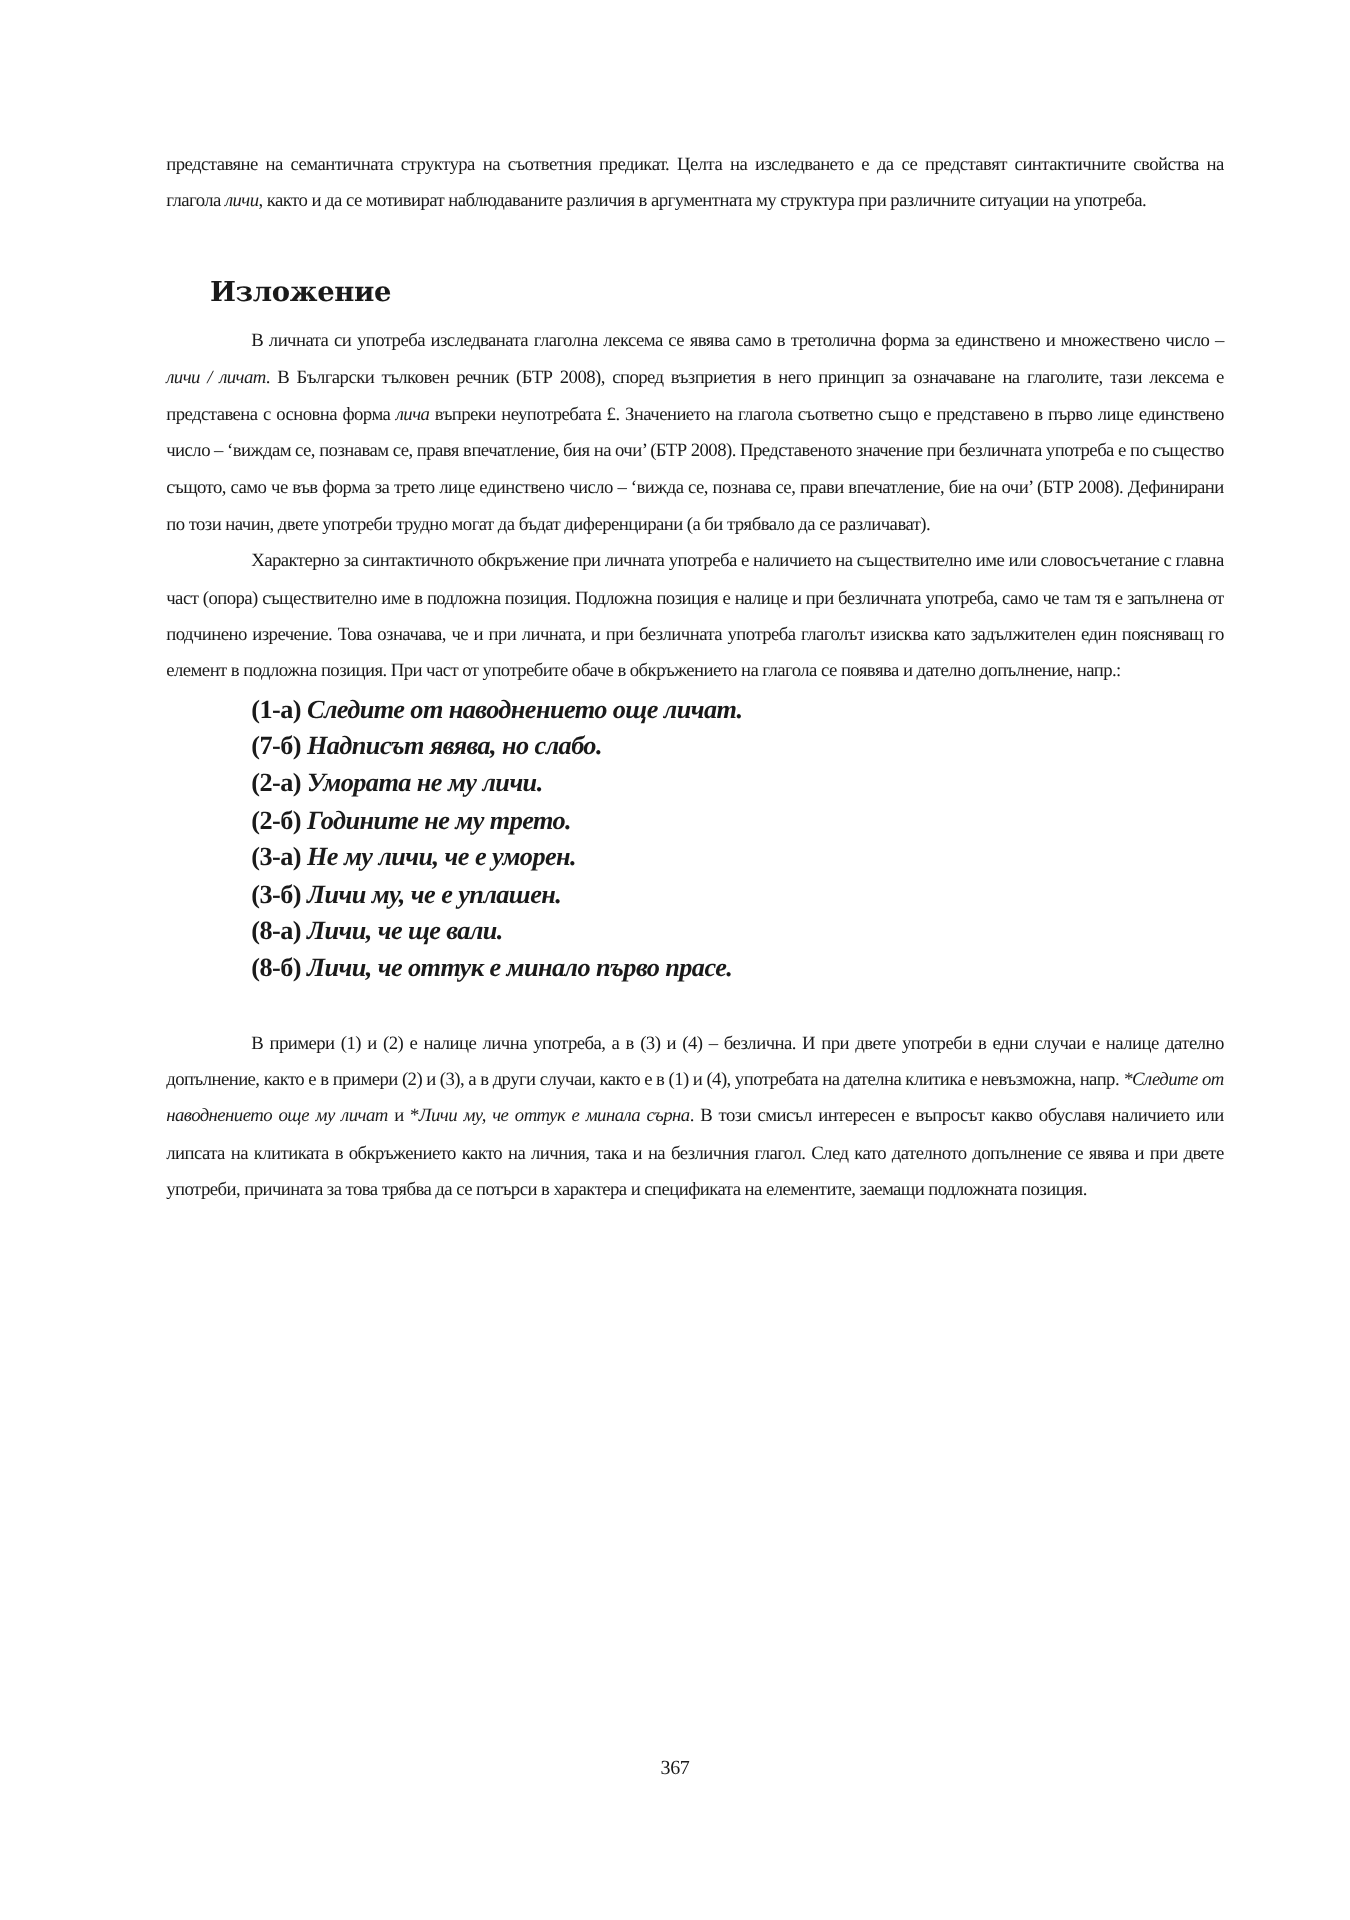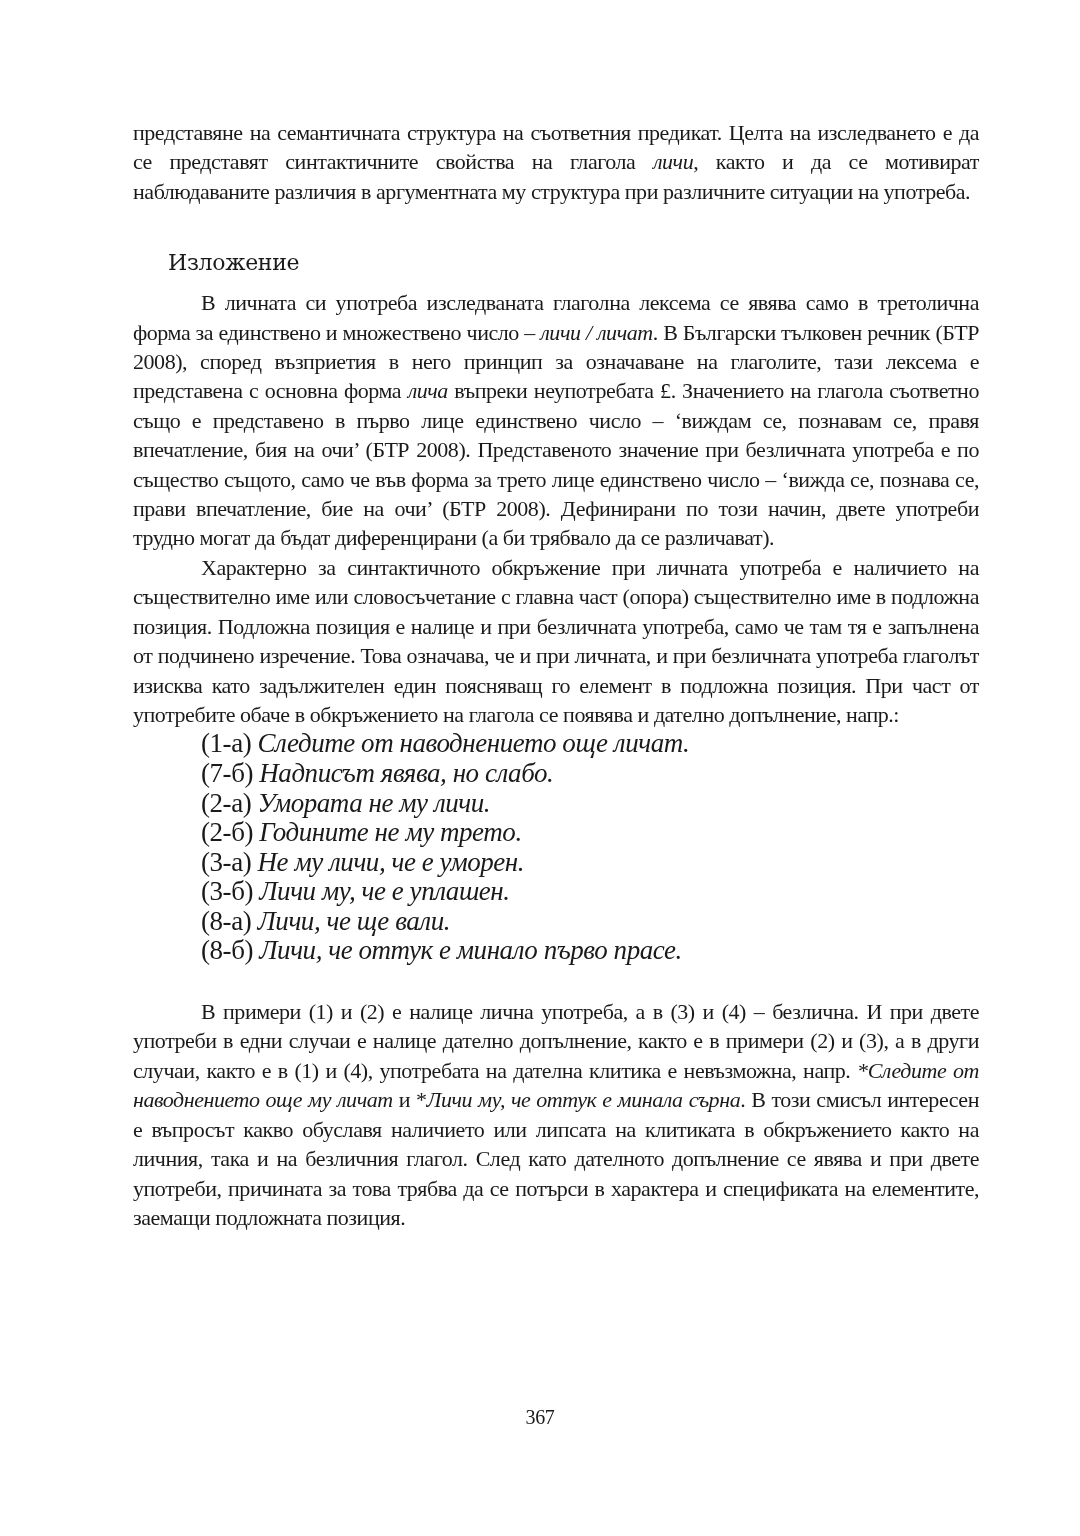--- a/index.html
+++ b/index.html
@@ -15,59 +15,60 @@
     font-family: "Liberation Serif", "DejaVu Serif", serif;
     color: #1a1a1a;
   }
   .page {
     position: absolute;
     left: 133px;
     top: 118px;
     width: 846px;
   }
   .para {
-    font-size: 22px;
+    font-size: 15px;
     line-height: 29.4px;
     text-align: justify;
     margin: 0;
     letter-spacing: -0.45px;
     word-spacing: 0px;
   }
   .para.indent {
     text-indent: 68px;
   }
   .heading {
     font-family: "DejaVu Serif", "Liberation Serif", serif;
-    font-weight: normal;
+    font-weight: bold;
     font-size: 22px;
     margin: 42px 0 10px 35px;
     line-height: 30px;
     letter-spacing: -0.3px;
   }
   .examples {
     margin: 0 0 0 68px;
     padding: 0;
     list-style: none;
   }
   .examples li {
-    font-size: 27px;
+    font-size: 21px;
     line-height: 29.6px;
     letter-spacing: -0.45px;
+    font-weight: bold;
   }
   .examples .label { font-style: normal; }
   .examples .sentence { font-style: italic; }
   .spacer { height: 31px; }
   i, .it { font-style: italic; }
   .page-number {
     position: absolute;
     left: 0;
     width: 1080px;
     top: 1406px;
     text-align: center;
-    font-size: 20px;
+    font-size: 16px;
     font-family: "Liberation Serif", serif;
     letter-spacing: -0.3px;
   }
 </style>
 </head>
 <body>
 
 <div class="page">
 
   <p class="para"><span>представяне на семантичната структура на съответния предикат. Целта на изследването е да се представят синтактичните свойства на глагола </span><i>личи</i><span>, както и да се мотивират наблюдаваните различия в аргументната му структура при различните ситуации на употреба.</span></p>

